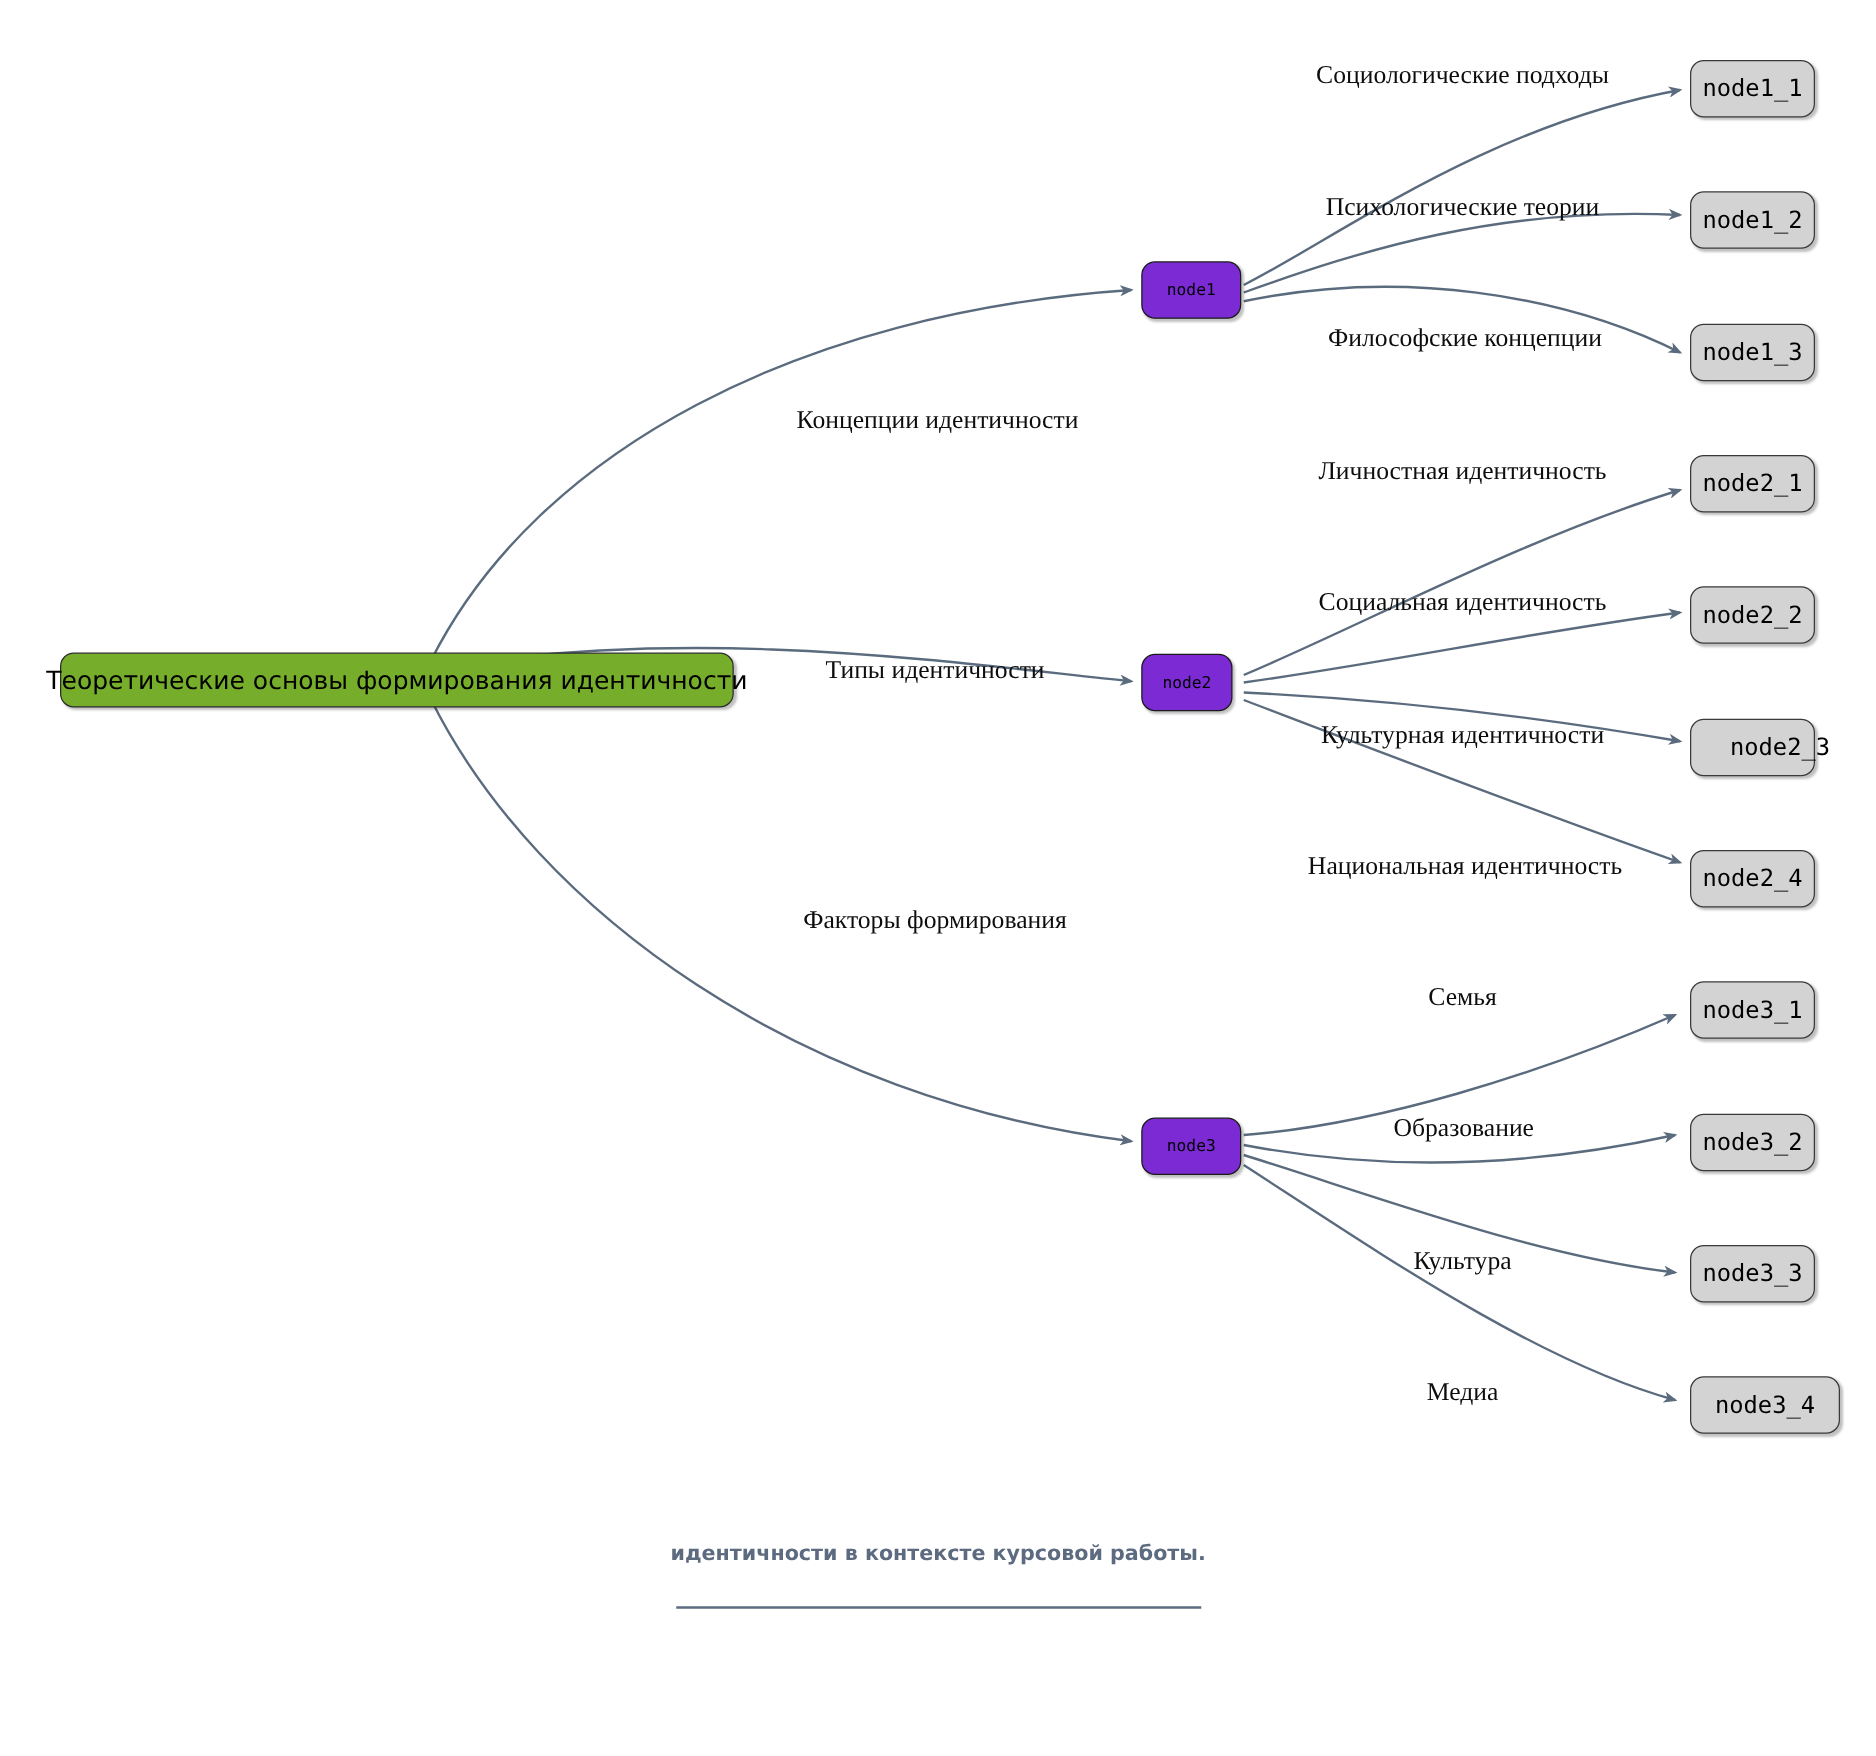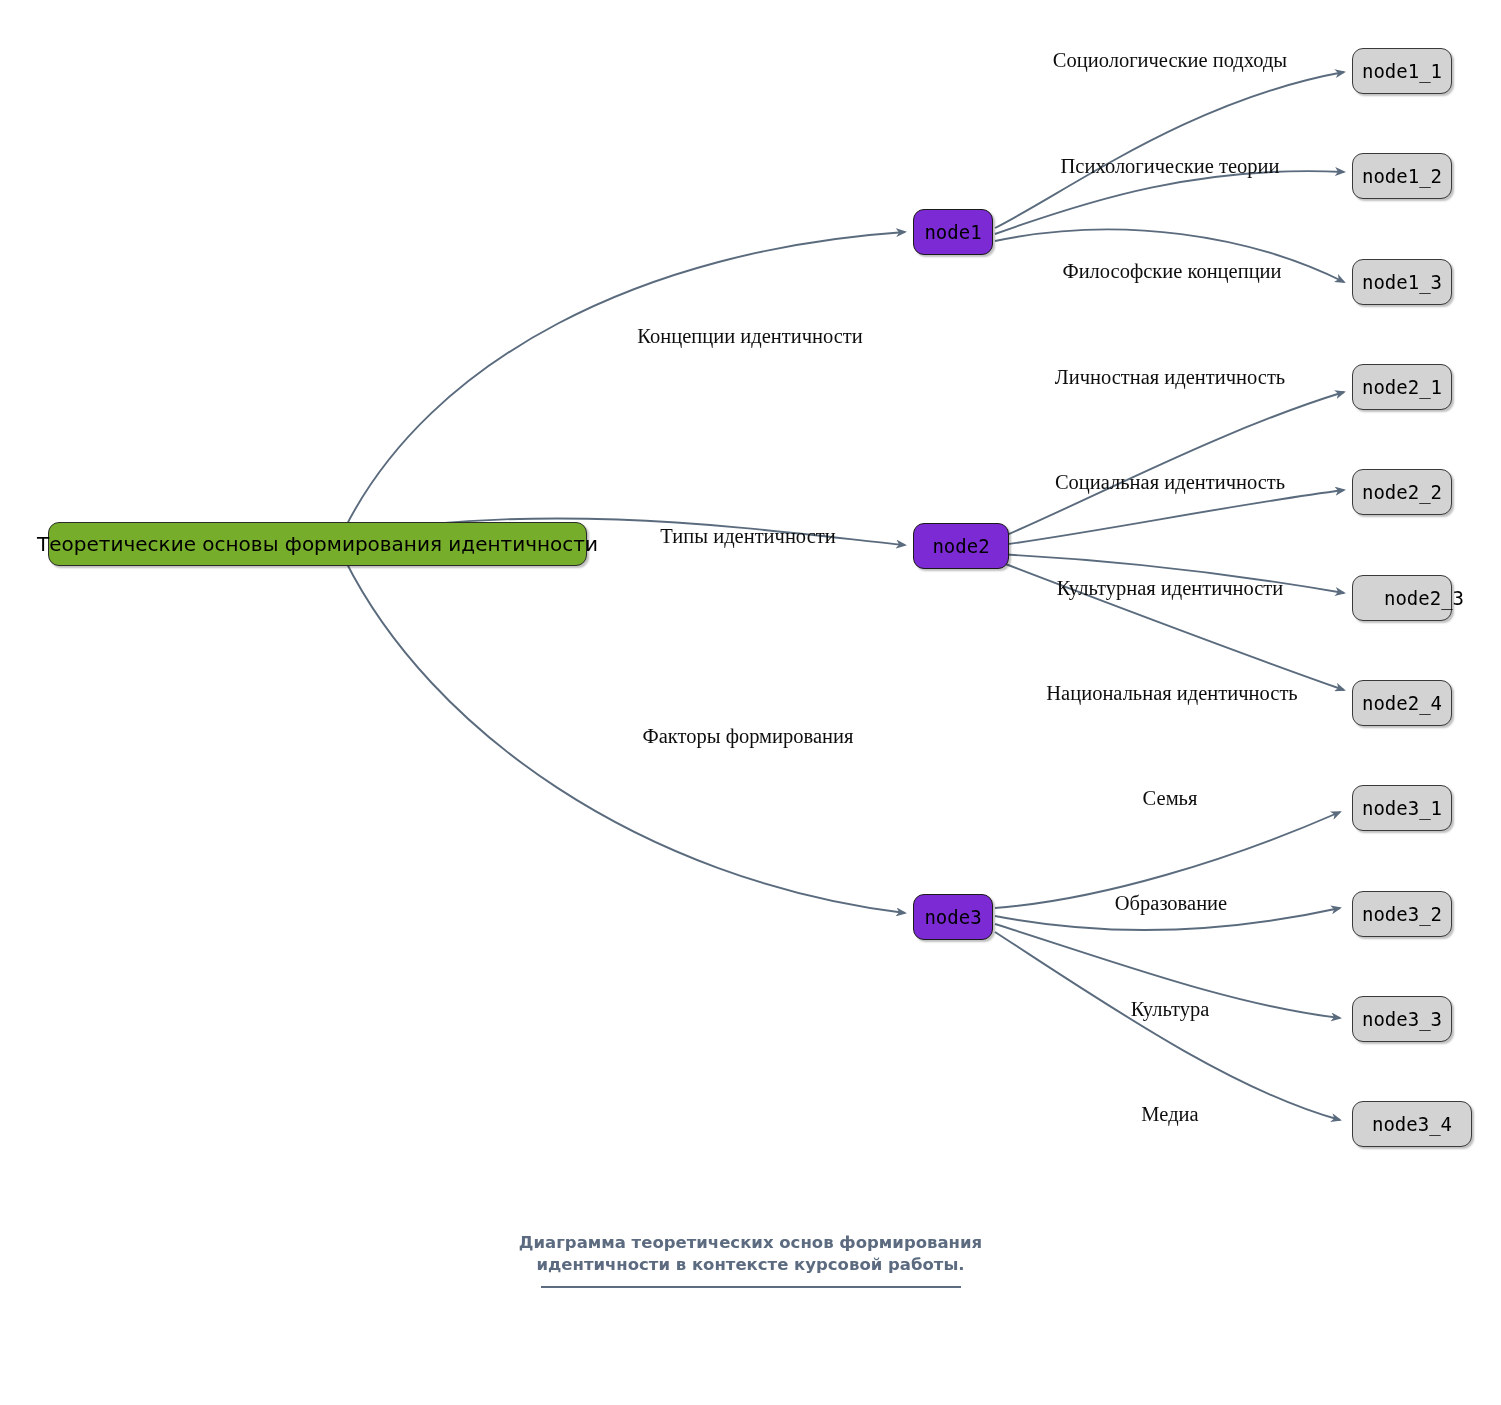--- a/index.html
+++ b/index.html
@@ -42,21 +42,21 @@
     color: #000000;
     font-family: "DejaVu Sans", sans-serif;
     font-size: 20px;
     box-shadow: 2px 2px 2px rgba(0,0,0,0.25);
   }
   .node-mid {
     background: #7b2ad4;
     border: 1.6px solid #1a1a1a;
     color: #000000;
     font-family: "DejaVu Sans Mono", monospace;
-    font-size: 19px;
+    font-size: 13px;
     box-shadow: 2px 2px 2px rgba(0,0,0,0.25);
   }
   .node-leaf {
     background: #d3d3d3;
     border: 1.6px solid #3a3a3a;
     color: #000000;
     font-family: "DejaVu Sans Mono", monospace;
     font-size: 19px;
     box-shadow: 2px 2px 2px rgba(0,0,0,0.25);
   }
@@ -139,21 +139,21 @@
     </g>
   </svg>
 
   <div class="node node-root" style="left:48px; top:522px; width:539px; height:44px;">
     <span>Теоретические основы формирования идентичности</span>
   </div>
 
   <div class="node node-mid" style="left:913px; top:209px; width:80px; height:46px;">
     <span>node1</span>
   </div>
-  <div class="node node-mid" style="left:913px; top:523px; width:96px; height:46px;">
+  <div class="node node-mid" style="left:913px; top:523px; width:73px; height:46px;">
     <span>node2</span>
   </div>
   <div class="node node-mid" style="left:913px; top:894px; width:80px; height:46px;">
     <span>node3</span>
   </div>
 
   <div class="node node-leaf" style="left:1352px; top:48px; width:100px; height:46px;">
     <span>node1_1</span>
   </div>
   <div class="node node-leaf" style="left:1352px; top:153px; width:100px; height:46px;">
@@ -201,20 +201,19 @@
   <div class="edge-label" style="left:1170px; top:471px;">Социальная идентичность</div>
   <div class="edge-label" style="left:1170px; top:577px;">Культурная идентичности</div>
   <div class="edge-label" style="left:1172px; top:682px;">Национальная идентичность</div>
 
   <div class="edge-label" style="left:1170px; top:787px;">Семья</div>
   <div class="edge-label" style="left:1171px; top:892px;">Образование</div>
   <div class="edge-label" style="left:1170px; top:998px;">Культура</div>
   <div class="edge-label" style="left:1170px; top:1103px;">Медиа</div>
 
   <div class="footer" id="footer-title">
-    <div>Диаграмма теоретических основ формирования</div>
     <div>идентичности в контексте курсовой работы.</div>
   </div>
   <div class="footer" id="footer-divider">
     <span class="rule"></span>
   </div>
 
 </div>
 
 </body></html>

